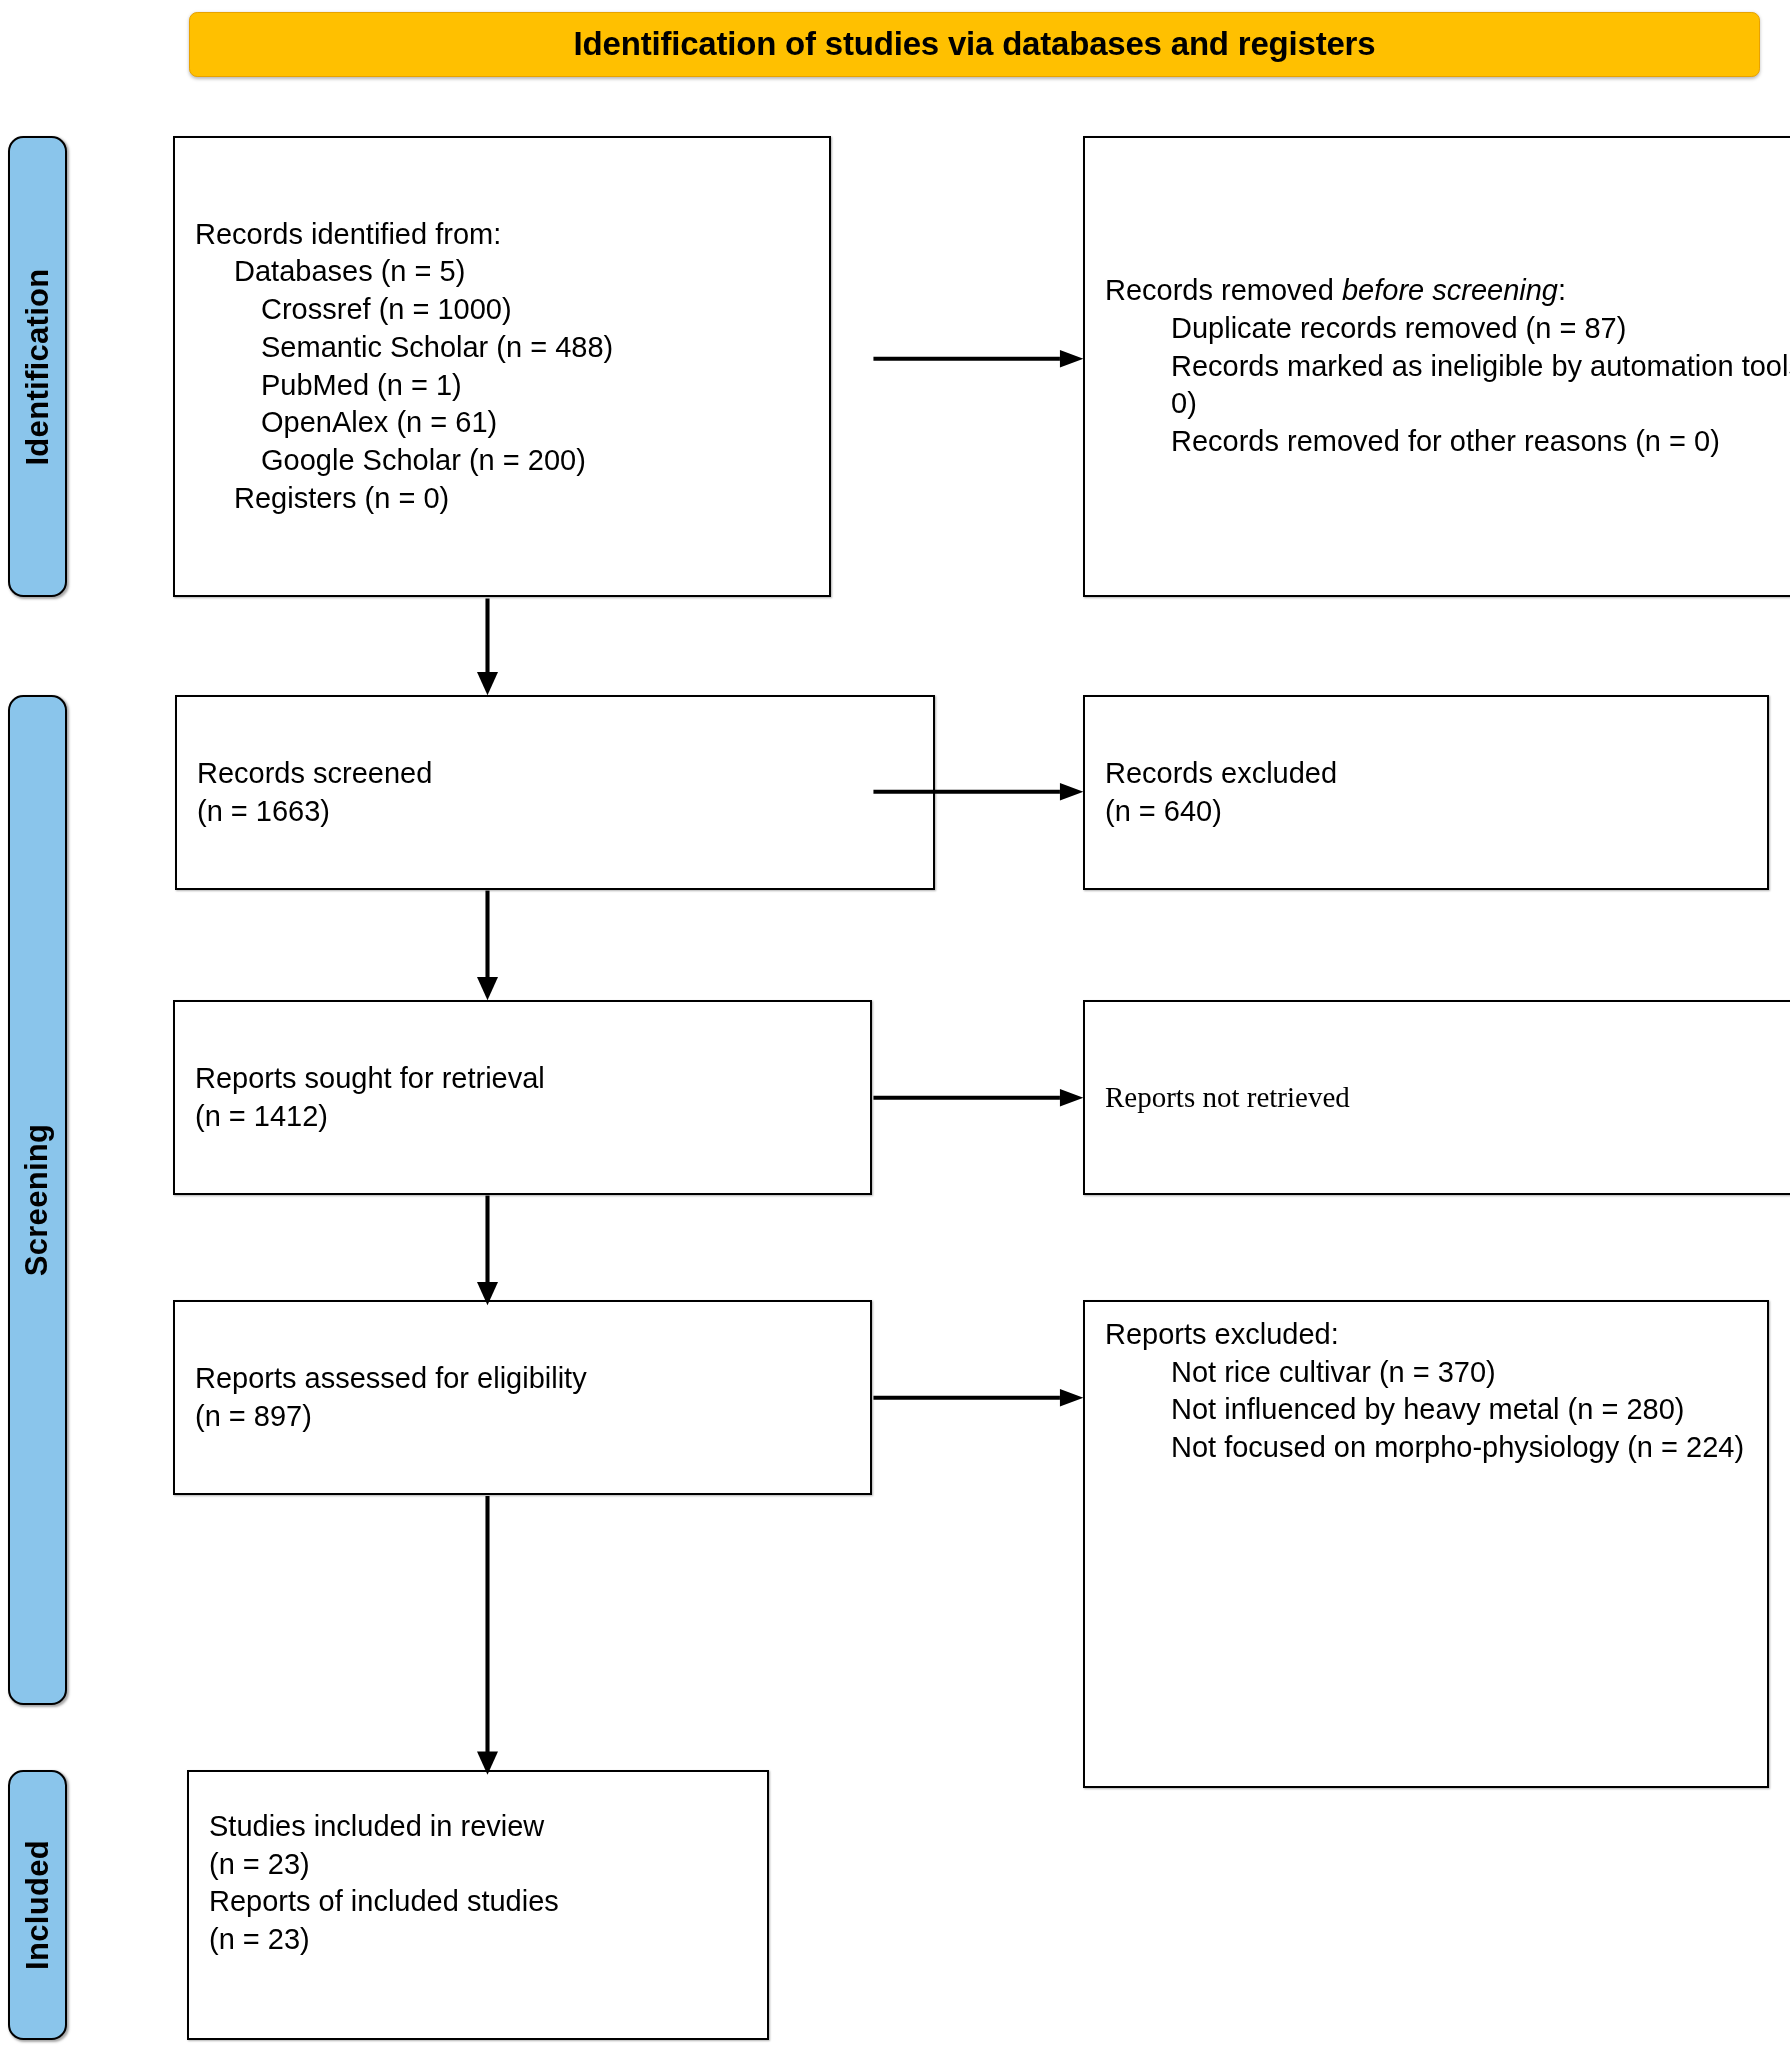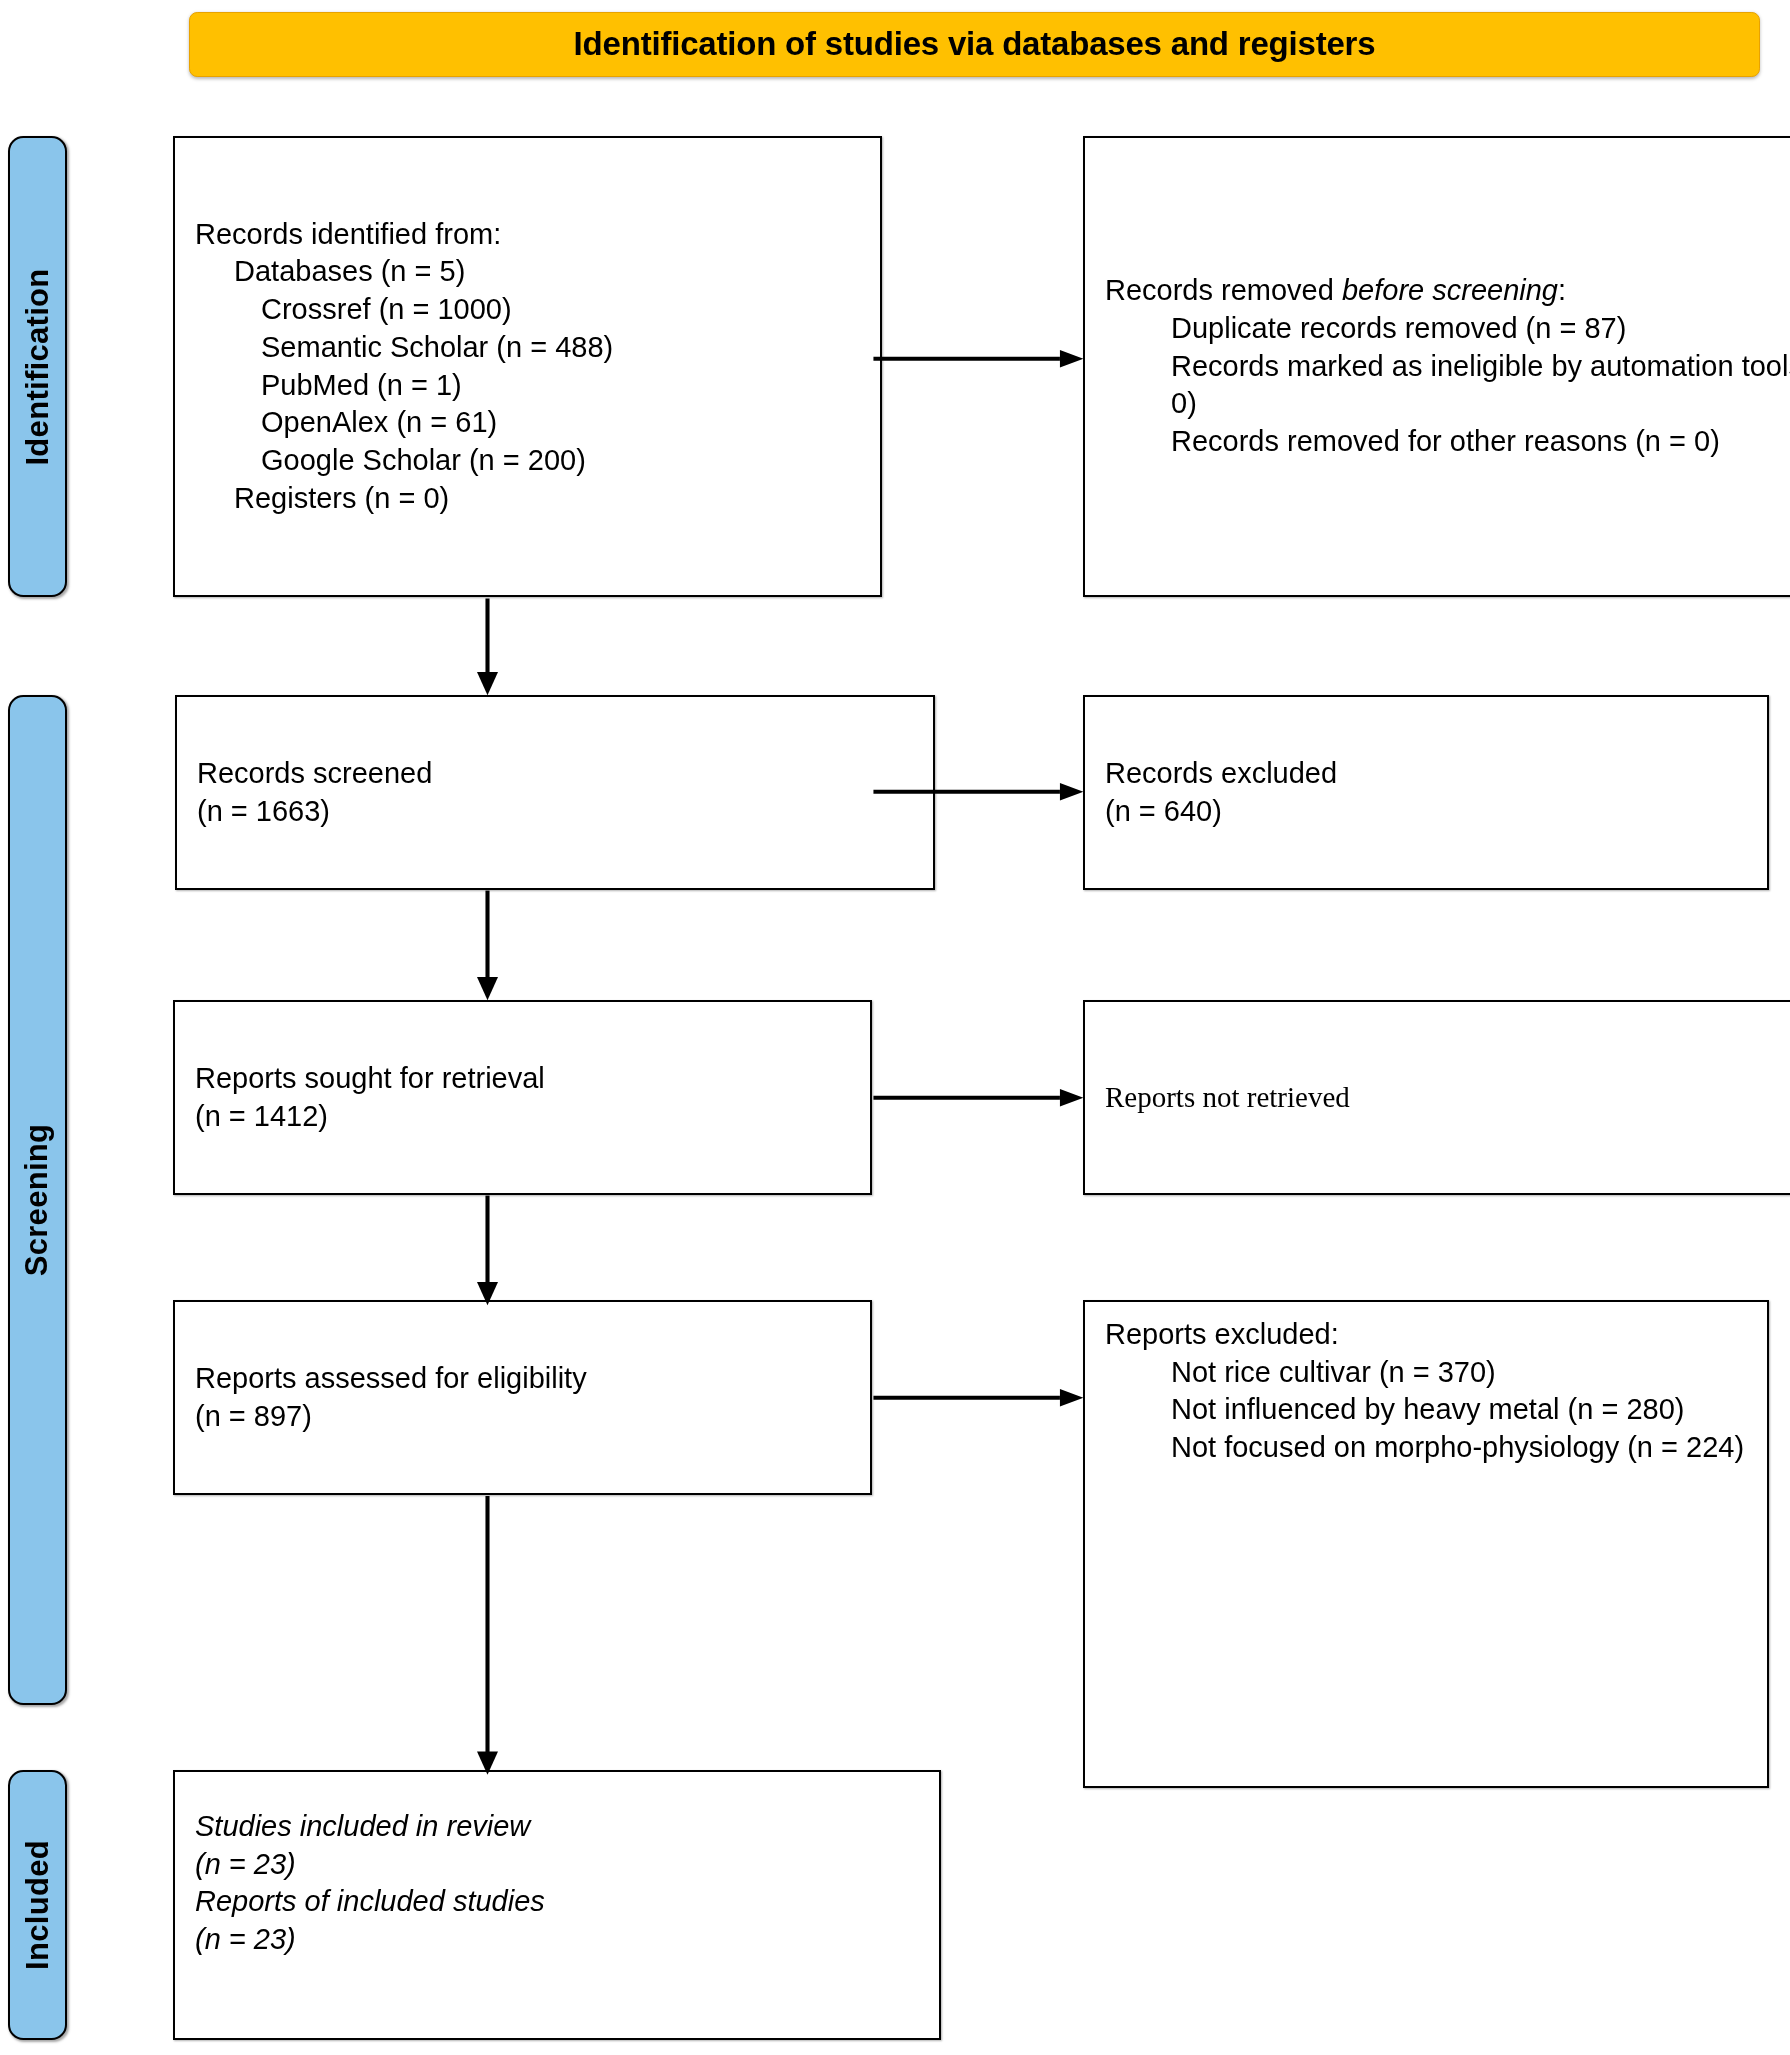--- a/index.html
+++ b/index.html
@@ -82,29 +82,29 @@
     color: #000000;
     white-space: pre;
   }
   .box-line.wrap { white-space: normal; }
   .lvl1 { padding-left: 39px; }
   .lvl2 { padding-left: 66px; }
   .hang { padding-left: 66px; text-indent: 0; }
   .italic { font-style: italic; }
 
   
-  #box-identified        { left: 173px;  top: 136px;  width: 709px; height: 461px; }
+  #box-identified        { left: 173px;  top: 136px;  width: 658px; height: 461px; }
   #box-removed           { left: 1083px; top: 136px;  width: 804px; height: 461px; }
   #box-screened          { left: 175px;  top: 695px; width: 760px; height: 195px; }
   #box-excluded          { left: 1083px; top: 695px; width: 686px; height: 195px; }
   #box-sought            { left: 173px;  top: 1000px; width: 699px; height: 195px; }
   #box-not-retrieved     { left: 1083px; top: 1000px; width: 804px; height: 195px; font-family: Liberation Serif, serif; }
   #box-assessed          { left: 173px;  top: 1300px; width: 699px; height: 195px; }
   #box-reports-excluded  { left: 1083px; top: 1300px; width: 686px; height: 488px; justify-content: flex-start; padding-top: 14px; }
-  #box-included          { left: 173px;  top: 1770px; width: 768px; height: 270px; justify-content: flex-start; padding-top: 36px; font-style: italic; }
+  #box-included          { left: 187px;  top: 1770px; width: 582px; height: 270px; justify-content: flex-start; padding-top: 36px; }
 
   
   .arrow { position: absolute; }
   .arrow svg { display: block; overflow: visible; }
 </style>
 </head>
 <body>
 
 <div id="canvas">
 

